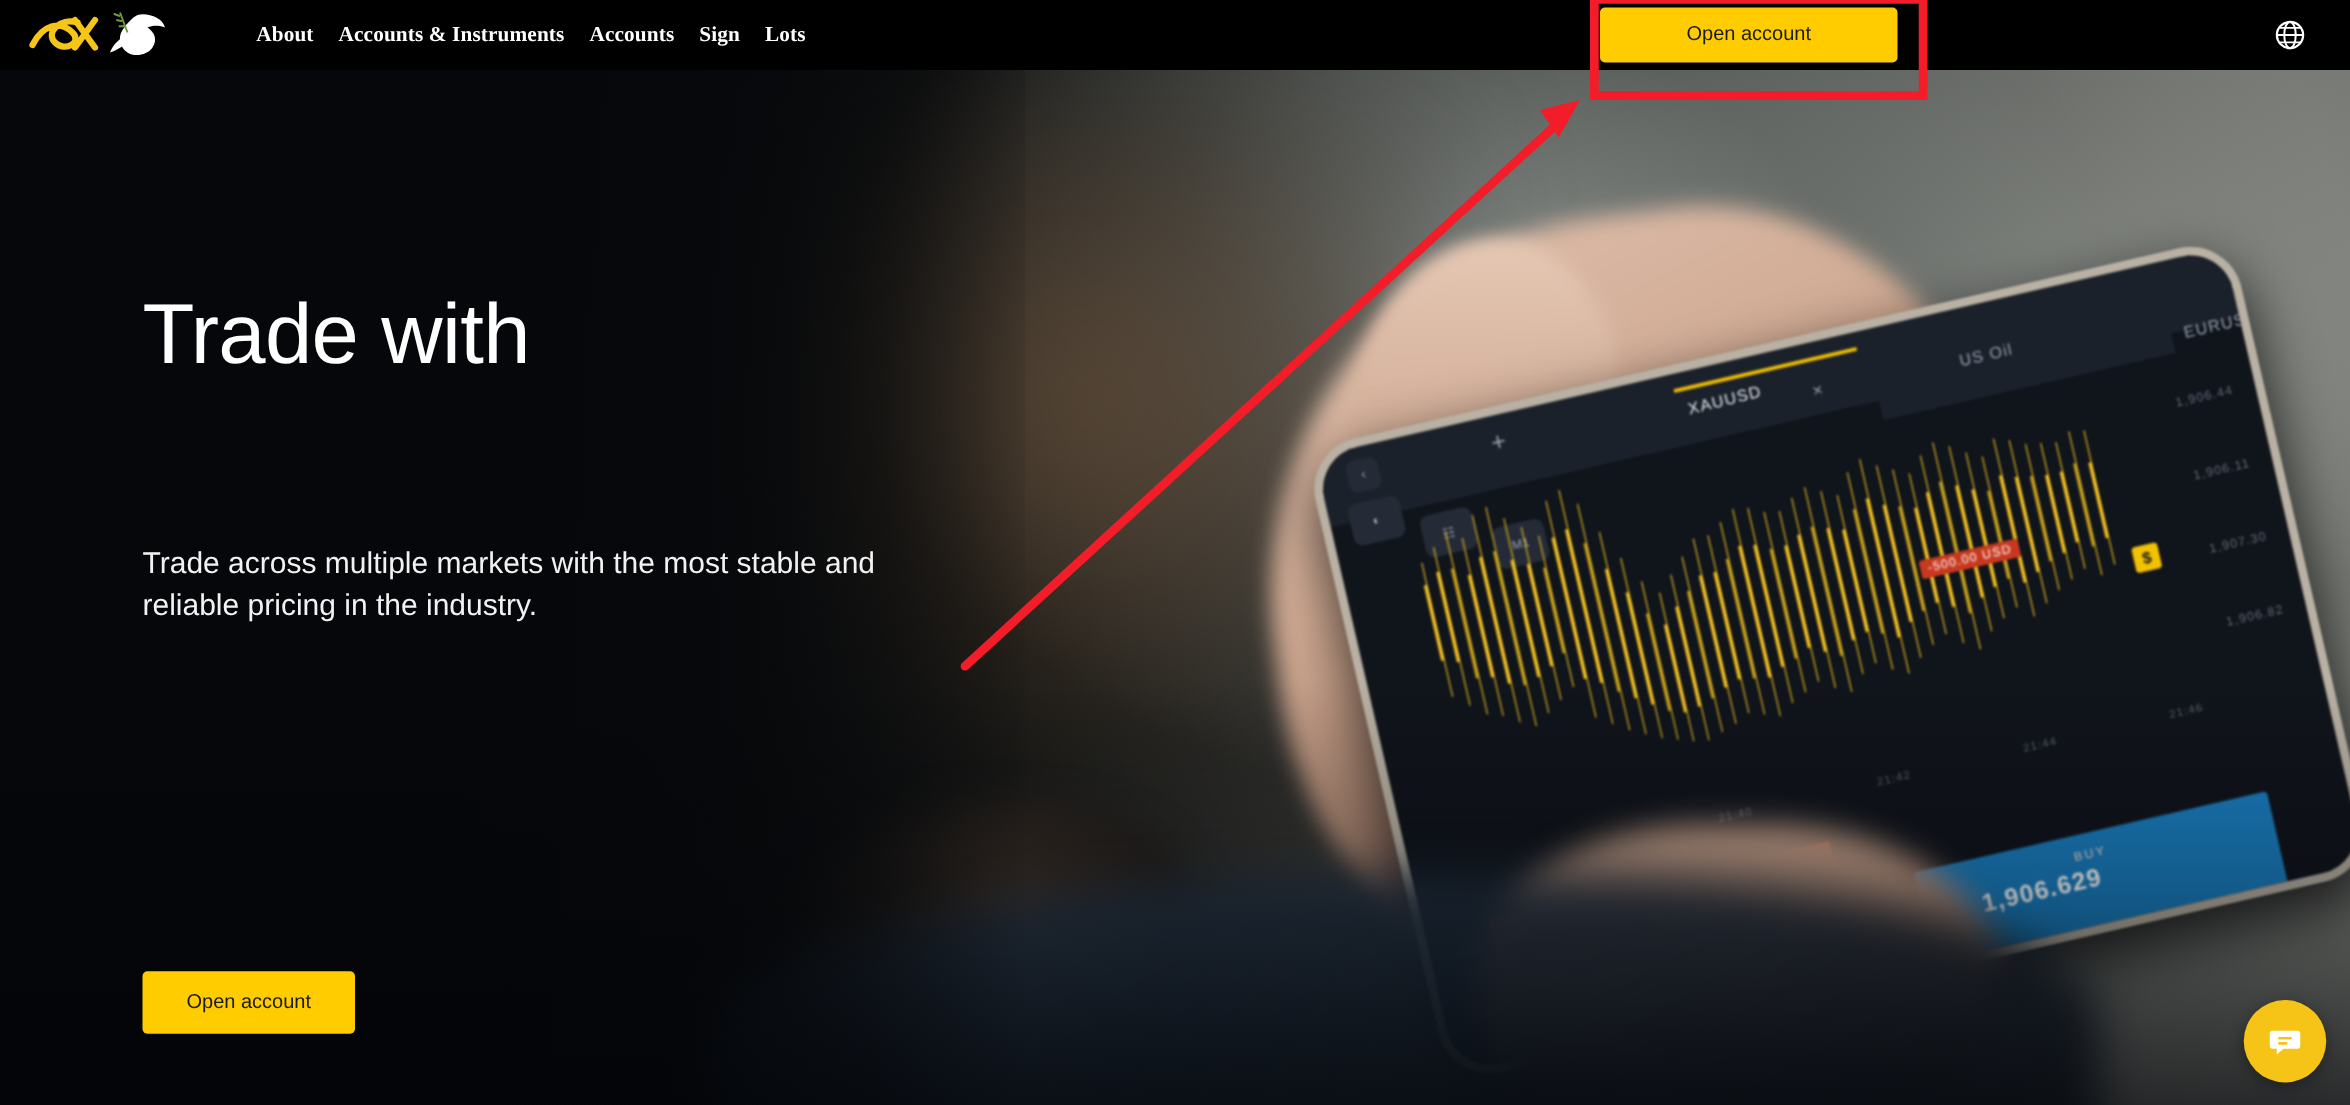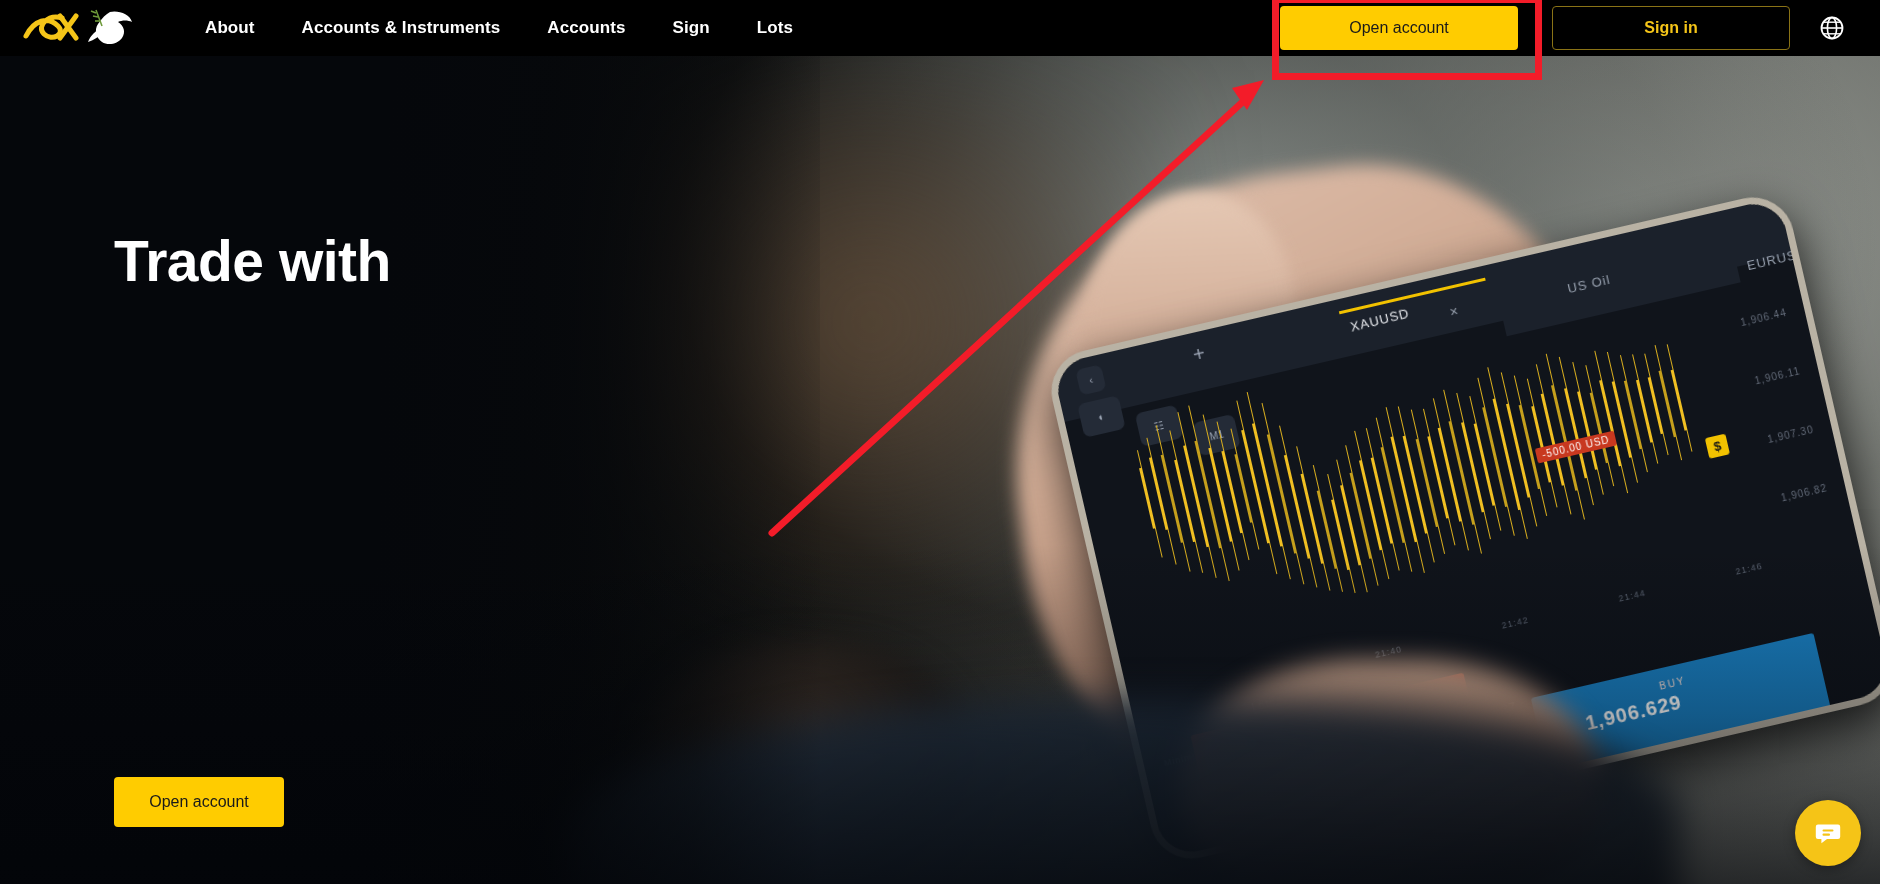--- a/index.html
+++ b/index.html
@@ -110,41 +110,41 @@
   .side-scale { position:absolute; color:#636b79; font-size:10px; letter-spacing:1px; }
   .tm { position:absolute; color:#59616f; font-size:9px; letter-spacing:1px; }
 
   
   .header {
     position:absolute; left:0; top:0; width:1880px; height:56px;
     background:#000; z-index:40;
     display:flex; align-items:center;
   }
   .logo { position:absolute; left:18px; top:2px; width:120px; height:52px; }
-  .nav { position:absolute; left:205px; top:0; height:56px; display:flex; align-items:center; gap:47px; }
+  .nav { position:absolute; left:205px; top:0; height:56px; display:flex; align-items:center; gap:20px;font-family:Liberation Serif, serif; }
   .nav-item {
     color:#ffffff; font-size:17px; font-weight:bold; letter-spacing:0.1px;
     cursor:pointer; white-space:nowrap;
   }
   .btn-open-hdr {
     position:absolute; left:1280px; top:6px; width:238px; height:44px;
     background:#ffcc00; color:#1a1a1a; border:none; border-radius:4px;
     font-size:16px; font-family:"Liberation Sans", sans-serif; cursor:pointer;
   }
   .btn-signin {
     position:absolute; left:1552px; top:6px; width:238px; height:44px;
     background:transparent; color:#f5c518; border:1px solid #8a7316; border-radius:4px;
     font-size:16px; font-weight:bold; font-family:"Liberation Sans", sans-serif; cursor:pointer;
   }
   .globe { position:absolute; left:1819px; top:15px; width:26px; height:26px; cursor:pointer; }
 
   
   .hero-text { position:absolute; left:114px; top:228px; width:740px; z-index:20; }
   .hero-h1 {
-    color:#ffffff; font-size:57px; line-height:1.16; font-weight:bold;
+    color:#ffffff; font-size:68px; line-height:1.16; font-weight:normal;
     letter-spacing:-0.5px;
   }
   .hero-sub {
     margin-top:48px; color:#f2f2f2; font-size:24px; line-height:1.44; max-width:650px;
   }
   .btn-open-hero {
     position:absolute; left:114px; top:777px; width:170px; height:50px;
     background:#ffcc00; color:#1a1a1a; border:none; border-radius:4px;
     font-size:16px; font-family:"Liberation Sans", sans-serif; cursor:pointer; z-index:20;
   }
@@ -323,20 +323,21 @@
     <div class="shirt"></div>
     <div class="dark-left"></div>
     <div class="vign-bottom"></div>
   </div>
 
   <div class="hero-text">
     <h1 class="hero-h1">
       <span>Trade with</span><br>
       <br>
     </h1>
+    <p class="hero-sub">Trade across multiple markets with the most stable and reliable pricing in the industry.</p>
   </div>
 
   <button class="btn-open-hero">Open account</button>
 
   <div class="header">
     <div class="logo">
       <svg width="120" height="52" viewBox="0 0 120 52">
         <g stroke="#f5c518" stroke-width="5" fill="none" stroke-linecap="round">
           <path d="M8 34 C16 18, 30 14, 40 24 C48 32, 34 40, 26 32 C18 24, 30 12, 44 16"></path>
           <path d="M42 14 L58 36"></path>
@@ -358,21 +359,20 @@
 
     <nav class="nav">
       <span class="nav-item">About</span>
       <span class="nav-item">Accounts &amp; Instruments</span>
       <span class="nav-item">Accounts</span>
       <span class="nav-item">Sign</span>
       <span class="nav-item">Lots</span>
     </nav>
 
     <button class="btn-open-hdr">Open account</button>
-    <button class="btn-signin">Sign in</button>
 
     <div class="globe">
       <svg width="26" height="26" viewBox="0 0 26 26">
         <circle cx="13" cy="13" r="10.5" fill="none" stroke="#ffffff" stroke-width="1.8"></circle>
         <ellipse cx="13" cy="13" rx="4.6" ry="10.5" fill="none" stroke="#ffffff" stroke-width="1.6"></ellipse>
         <line x1="2.5" y1="13" x2="23.5" y2="13" stroke="#ffffff" stroke-width="1.6"></line>
         <line x1="4.4" y1="7.2" x2="21.6" y2="7.2" stroke="#ffffff" stroke-width="1.4"></line>
         <line x1="4.4" y1="18.8" x2="21.6" y2="18.8" stroke="#ffffff" stroke-width="1.4"></line>
       </svg>
     </div>

